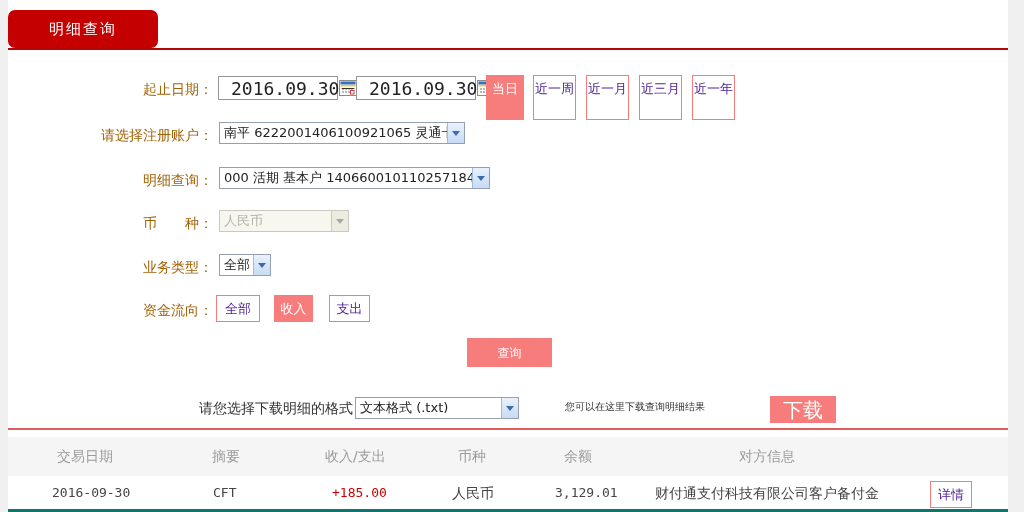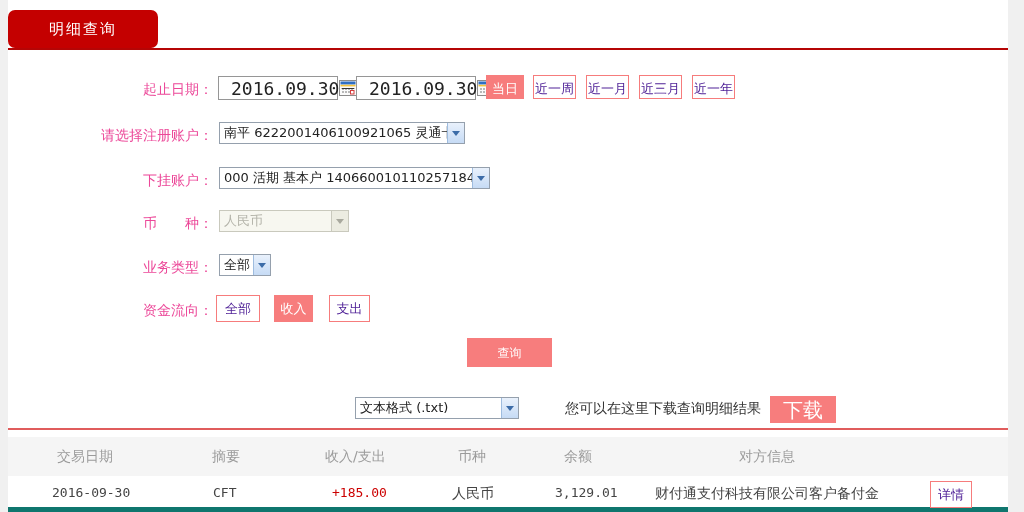--- a/index.html
+++ b/index.html
@@ -5,21 +5,21 @@
   * { margin:0; padding:0; box-sizing:border-box; }
   html,body { width:1024px; height:512px; overflow:hidden; background:#f0f0f0;
     font-family:"DejaVu Sans","Liberation Sans",sans-serif; }
   .panel { position:absolute; left:8px; top:0; width:1000px; height:512px; background:#fff; }
 
   .tab { position:absolute; left:0; top:10px; width:150px; height:38px; background:#c40000;
     color:#fff; font-size:15px; letter-spacing:2px; text-align:center; line-height:38px; cursor:pointer;border-radius:7px; }
   .topline { position:absolute; left:0; top:48px; width:1000px; height:2px; background:#b50505; }
 
   .flabel { position:absolute; left:0; width:205px; text-align:right; font-size:14px;
-    color:#ec4899; height:18px; line-height:18px; white-space:pre; }
+    color:#a16207; height:18px; line-height:18px; white-space:pre; }
 
   
   .date-input { position:absolute; height:24px; width:120px; background:#fff;
     border:1px solid #969696; display:flex; align-items:center; }
   .date-text { flex:1; padding-left:12px; font-size:18px; color:#222;
     font-family:"DejaVu Sans Mono","Liberation Mono",monospace; }
   .cal { width:18px; height:16px; margin-right:2px; flex:0 0 auto; cursor:pointer; }
   .dash { position:absolute; font-size:14px; color:#333; }
 
   
@@ -32,36 +32,36 @@
     border-right:4px solid transparent; border-top:5px solid #3c6ca8; }
   .select.disabled { background:#f7f7f0; border-color:#c9c9bd; cursor:default; }
   .select.disabled .val { color:#b3b3a9; }
   .select.disabled .arrow { background:#ecece1; border-left-color:#c9c9bd; }
   .select.disabled .arrow i { border-top-color:#a9a99e; }
 
   
   .btn { position:absolute; text-align:center; font-size:13px; cursor:pointer; }
   .solid { background:#f77d7d; color:#fff; border:1px solid #f77d7d; }
   .outline { background:#fff; color:#4c1d95; border:1px solid #f67c7c; }
-  .qbtn { top:75px; height:24px; line-height:25px; }
+  .qbtn { top:75px; height:45px; line-height:25px; }
   .fbtn { top:295px; height:27px; line-height:25px; }
 
   .query-btn { left:459px; top:338px; width:85px; height:29px; line-height:29px; font-size:12px; }
   .dl-btn { left:762px; top:396px; width:66px; height:27px; line-height:27px; font-size:20px; }
 
   .dl-label { position:absolute; left:150px; top:400px; width:195px; text-align:right;
     font-size:14px; color:#333; }
-  .dl-hint { position:absolute; left:557px; top:400px; font-size:14px; color:#333; }
+  .dl-hint { position:absolute; left:557px; top:400px; font-size:10px; color:#333; }
 
   .divider2 { position:absolute; left:0; top:428px; width:1000px; height:2px; background:#e05c5c; }
 
   .thead { position:absolute; left:0; top:437px; width:1000px; height:39px; background:#f5f5f5; }
   .th { position:absolute; top:0; height:39px; line-height:39px; font-size:14px; color:#9b9b9b; white-space:nowrap; }
   .trow { position:absolute; left:0; top:476px; width:1000px; height:36px; background:#fff;
-    border-bottom:5px solid #0f766e; }
+    border-bottom:3px solid #0f766e; }
   .td { position:absolute; top:0; height:34px; line-height:34px; font-size:14px; color:#444; white-space:nowrap; }
   .mono { font-family:"DejaVu Sans Mono","Liberation Mono",monospace; font-size:13px; }
   .amount { color:#cc0000; }
   .detail-btn { left:922px; top:5px; width:42px; height:27px; line-height:25px; position:absolute;
     text-align:center; font-size:13px; cursor:pointer; }
 </style>
 </head>
 <body>
 
 <div class="panel">
@@ -114,21 +114,21 @@
   <div class="btn outline qbtn" style="left:684px; width:43px;">近一年</div>
 
   <div class="flabel" style="top:126px;">请选择注册账户：</div>
   <div class="select" style="left:211px; top:122px; width:246px;">
     <span class="val">南平 6222001406100921065 灵通卡</span>
     <span class="arrow">
         <i></i>
       </span>
   </div>
 
-  <div class="flabel" style="top:171px;">下挂账户：</div>
+  <div class="flabel" style="top:171px;">明细查询：</div>
   <div class="select" style="left:211px; top:167px; width:271px;">
     <span class="val">000 活期 基本户 1406600101102571848</span>
     <span class="arrow">
         <i></i>
       </span>
   </div>
 
   <div class="flabel" style="top:214px;">币　　种：</div>
   <div class="select disabled" style="left:211px; top:210px; width:130px;">
     <span class="val">人民币</span>
@@ -145,20 +145,21 @@
       </span>
   </div>
 
   <div class="flabel" style="top:301px;">资金流向：</div>
   <div class="btn outline fbtn" style="left:208px; width:44px;">全部</div>
   <div class="btn solid fbtn" style="left:266px; width:39px;">收入</div>
   <div class="btn outline fbtn" style="left:321px; width:41px;">支出</div>
 
   <div class="btn solid query-btn">查询</div>
 
+  <div class="dl-label">请您选择下载明细的格式</div>
   <div class="select" style="left:347px; top:397px; width:164px;">
     <span class="val">文本格式 (.txt)</span>
     <span class="arrow">
         <i></i>
       </span>
   </div>
   <div class="dl-hint">您可以在这里下载查询明细结果</div>
   <div class="btn solid dl-btn">下载</div>
 
   <div class="divider2"></div>

